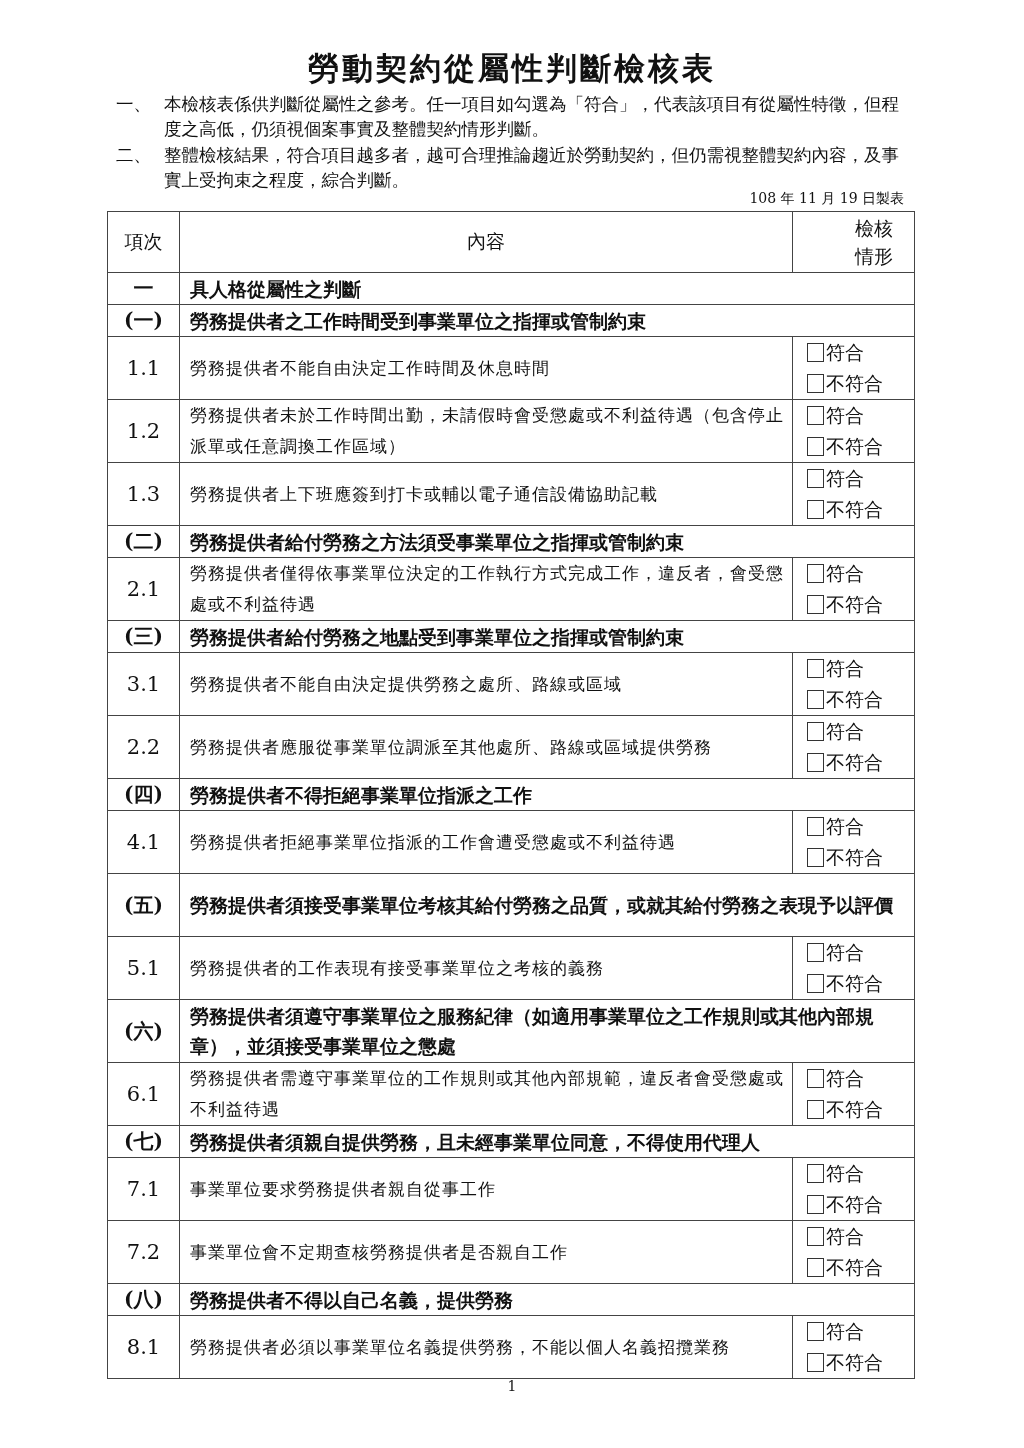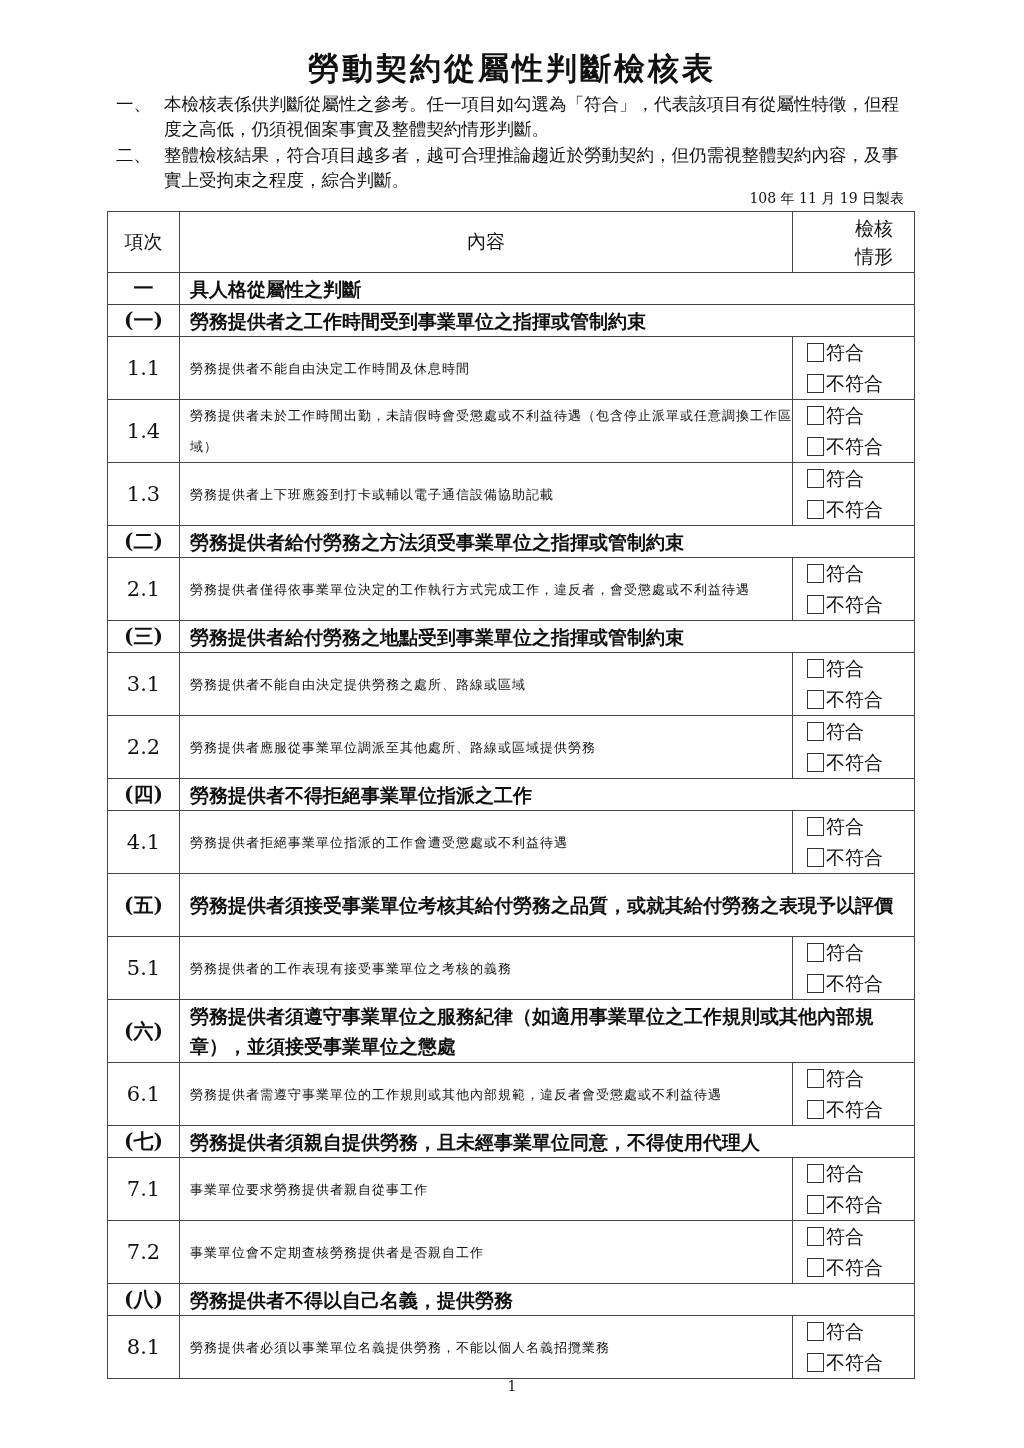--- a/index.html
+++ b/index.html
@@ -19,21 +19,21 @@
   table.main td { border: 1.5px solid #444; padding: 0; vertical-align: middle; }
   col.c1 { width: 72px; } col.c2 { width: 613px; } col.c3 { width: 122px; }
   .hdr td { height: 60px; text-align: center; font-size: 19px; }
   .hdr .chk-h { line-height: 28px; padding-left: 41px; }
   .sec td { height: 31px; }
   .sec .no { text-align: center; font-size: 20px; font-weight: bold; }
   .sec .label { font-size: 19px; font-weight: bold; padding-left: 10px; line-height: 30px; }
   .sec.tall td { height: 62px; }
   .item td { height: 61px; }
   .item .no { text-align: center; font-size: 21px; }
-  .item .content { font-size: 13px; padding-left: 10px; line-height: 31px; letter-spacing: 1px; }
+  .item .content { font-size: 17px; padding-left: 10px; line-height: 31px; letter-spacing: 1px; }
   .item .check { padding-left: 14px; font-size: 19px; line-height: 31px; }
   .opt { display: flex; align-items: center; cursor: pointer; }
   .box { display: inline-block; width: 17px; height: 19px; border: 1.3px solid #333;
          margin-right: 2px; box-sizing: border-box; background: #fff; }
   .pageno { position: absolute; top: 1378px; left: 0; width: 1024px; text-align: center; font-size: 14px; }
 </style>
 </head>
 <body>
 
 <div class="page">
@@ -85,21 +85,21 @@
         <span class="opt-label">符合</span>
       </div>
       <div class="opt">
         <span class="box"></span>
         <span class="opt-label">不符合</span>
       </div>
     </td>
   </tr>
 
   <tr class="item">
-    <td class="no">1.4</td>
+    <td class="no">1.2</td>
     <td class="content">勞務提供者未於工作時間出勤，未請假時會受懲處或不利益待遇（包含停止派單或任意調換工作區域）</td>
     <td class="check">
       <div class="opt">
         <span class="box"></span>
         <span class="opt-label">符合</span>
       </div>
       <div class="opt">
         <span class="box"></span>
         <span class="opt-label">不符合</span>
       </div>

